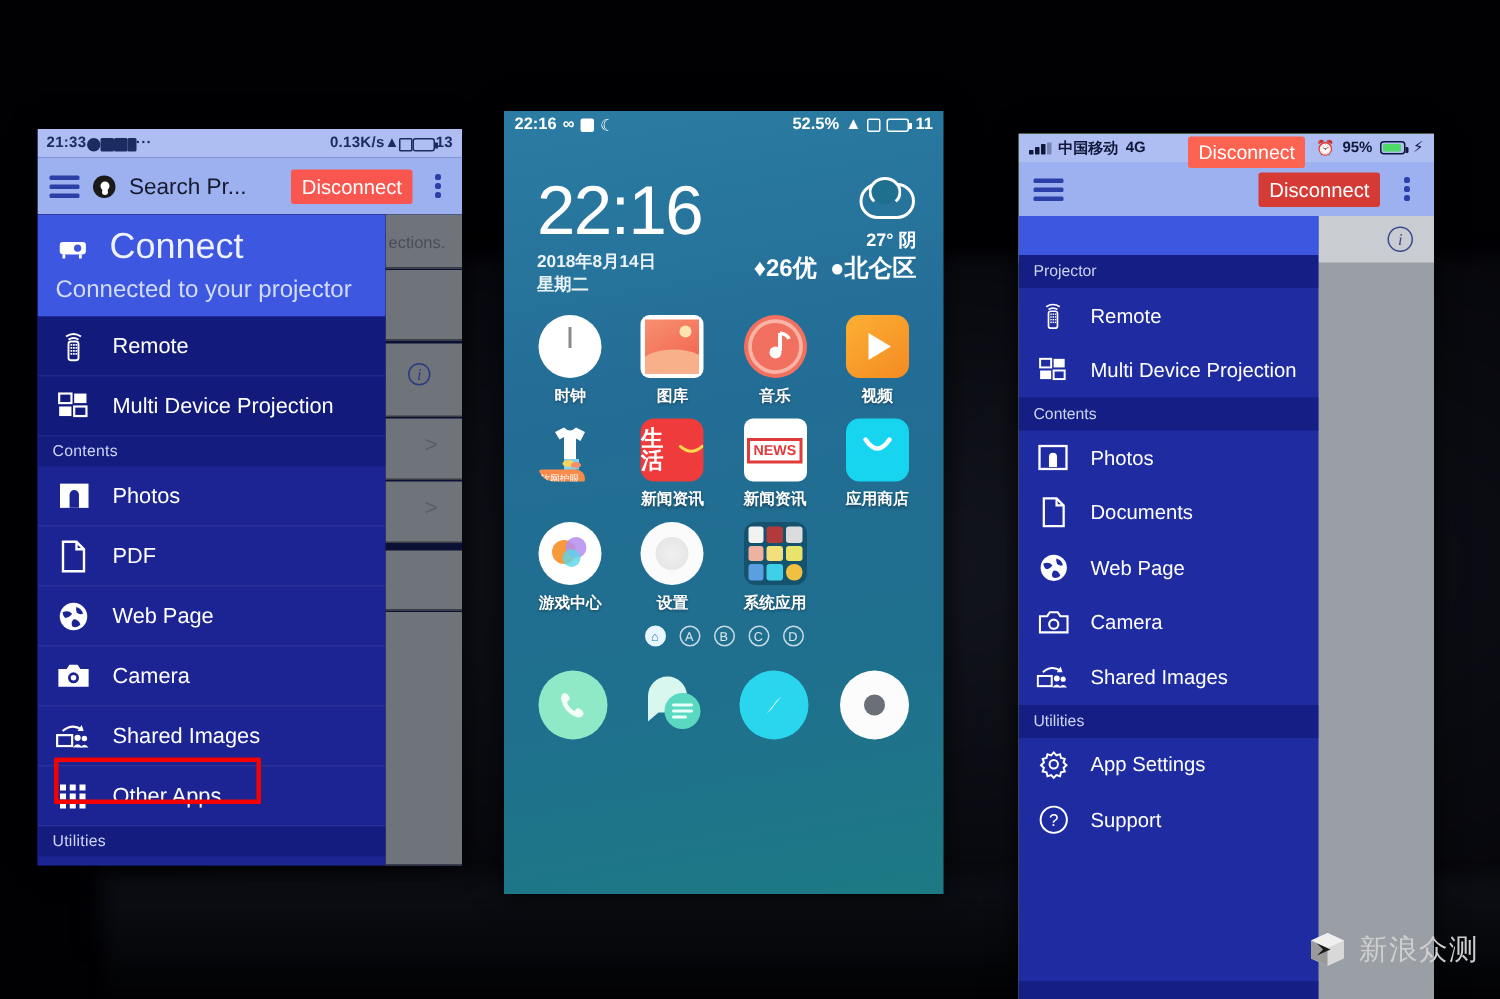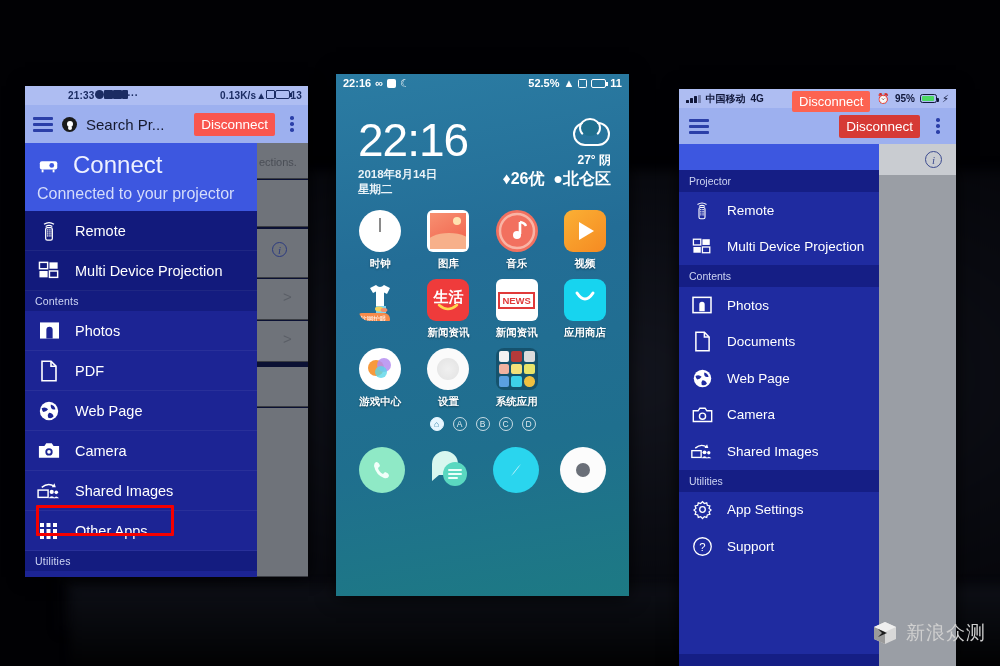--- a/index.html
+++ b/index.html
@@ -27,21 +27,21 @@
   .phone-left {
     position: absolute; left: 25px; top: 86px; width: 283px; height: 491px;
     background: #22279c; overflow: hidden;
     box-shadow: 0 0 16px rgba(0,0,0,.85);
   }
   .and-statusbar {
     height: 19px; background: #aebdf2; color: #1b2c63;
     display: flex; align-items: center; justify-content: space-between;
     padding: 0 6px; font-size: 10px; font-weight: bold; letter-spacing: .2px;
   }
-  .and-sb-left, .and-sb-right { display: flex; align-items: flex-start; gap: 0; margin-left: 37px; }
+  .and-sb-left, .and-sb-right { display: flex; align-items: flex-end; gap: 0; }
   .sq { width: 9px; height: 9px; background: #1b2c63; border-radius: 1px; display:inline-block; }
   .sq.hollow { background: none; border: 1.5px solid #1b2c63; }
   .dot-round { width: 9px; height: 9px; border-radius: 50%; background: #1b2c63; display:inline-block; }
   .batt {
     width: 15px; height: 9px; border: 1.5px solid #1b2c63; border-radius: 2px;
     position: relative; display:inline-block;
   }
   .batt:after { content:''; position:absolute; right:-3px; top:2px; width:2px; height:4px; background:#1b2c63; }
 
   .and-appbar {
@@ -501,21 +501,21 @@
             <path d="M11 9 L17 6 q4 4 8 0 l6 3 -3 6 -3 -1.6 V34 H17 V12.4 L14 14 Z" fill="#fff"></path>
             <path d="M17 27 h10 v7 H17 z" fill="#7fd3ef"></path>
             <ellipse cx="20" cy="30" rx="4" ry="2.4" fill="#f4d35e"></ellipse>
             <ellipse cx="25" cy="31" rx="3.4" ry="2" fill="#f28f6b"></ellipse>
           </svg>
           <div style="position:absolute;left:-3px;bottom:-4px;background:#f78b4b;color:#fff;font-size:6.5px;border-radius:7px;padding:1.5px 4px;white-space:nowrap;">软网护眼</div>
         </div>
         <div class="app-name"></div>
       </div>
       <div class="app-cell">
-        <div class="app-ico" style="background:#ef3b3b;border-radius:9px;display:flex;flex-direction:column;align-items:center;justify-content:center;">
+        <div class="app-ico" style="background:#ef3b3b;border-radius:9px;display:flex;flex-direction:row;align-items:center;justify-content:center;">
           <span style="color:#fff;font-size:15px;font-weight:bold;line-height:15px;">生活</span>
           <svg width="22" height="8" viewBox="0 0 22 8">
               <path d="M2 1 Q11 9 20 1" stroke="#ffd84d" stroke-width="2.4" fill="none" stroke-linecap="round"></path>
             </svg>
         </div>
         <div class="app-name">新闻资讯</div>
       </div>
       <div class="app-cell">
         <div class="app-ico" style="background:#ffffff;border-radius:6px;display:flex;align-items:center;justify-content:center;">
           <div style="border:2px solid #e03a3a;color:#e03a3a;font-size:9.5px;font-weight:bold;padding:1px 2px;">NEWS</div>

